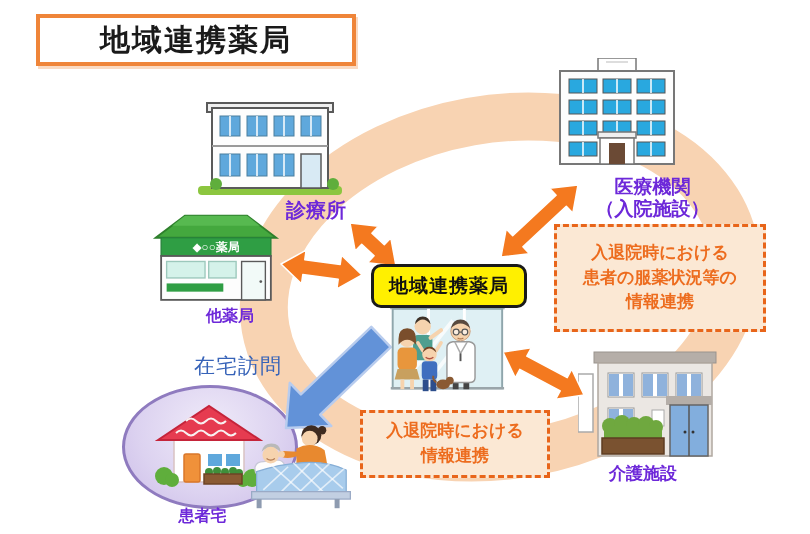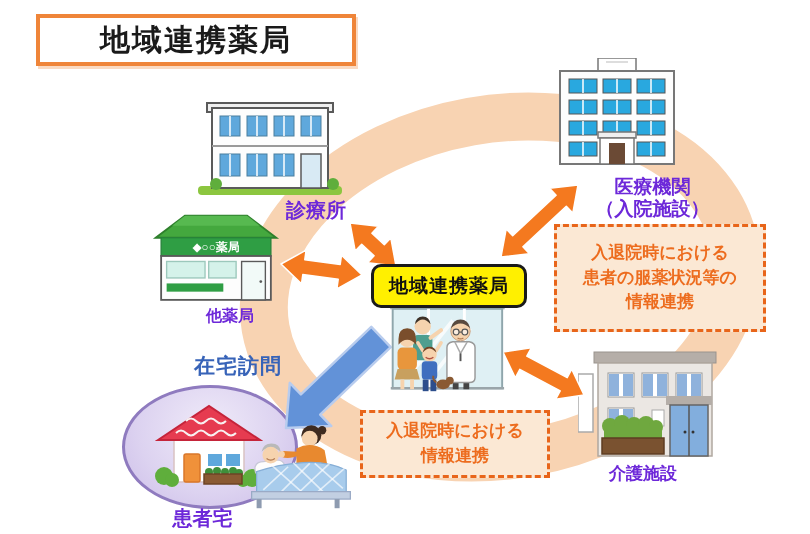--- a/index.html
+++ b/index.html
@@ -18,21 +18,21 @@
     box-shadow:2px 3px 0 rgba(240,150,80,.35);
     display:flex;align-items:center;justify-content:center;
   }
   .title-box .t{font-size:30px;font-weight:bold;color:#1a1a1a;letter-spacing:2px;}
   
   .node-label{z-index:3;font-weight:bold;color:#6d28d9;text-align:center;line-height:1.15;}
   .lbl-clinic{left:276px;top:199px;width:80px;font-size:20px;}
   .lbl-hospital{left:580px;top:176px;width:145px;font-size:19px;}
   .lbl-otherpharmacy{left:190px;top:307px;width:80px;font-size:16px;}
   .lbl-care{left:593px;top:464px;width:100px;font-size:17px;}
-  .lbl-home{left:165px;top:507px;width:75px;font-size:20px;}
+  .lbl-home{left:165px;top:507px;width:75px;font-size:16px;}
   
   .bld{z-index:1;}
   
   .home-ellipse{
     left:122px;top:385px;width:176px;height:124px;z-index:2;
     border-radius:50%;
     border:3px solid var(--home-ellipse-border);
     background:radial-gradient(ellipse at 50% 35%, #F0EBF9 0%, #DCD2F0 60%, #CBBCE8 100%);
     box-sizing:border-box;
   }
@@ -50,21 +50,21 @@
     border:3px dashed var(--callout-border);
     color:var(--callout-text);font-weight:bold;text-align:center;
     display:flex;flex-direction:column;justify-content:center;
     box-sizing:border-box;
   }
   .callout .ln{font-size:17px;line-height:1.45;white-space:nowrap;}
   .callout-hospital{left:554px;top:224px;width:212px;height:108px;}
   .callout-providers{left:360px;top:410px;width:190px;height:68px;}
   
   .home-visit{left:194px;top:352px;width:110px;z-index:5;
-    color:var(--home-visit-text);font-size:21px;font-weight:bold;letter-spacing:1px;text-align:left;white-space:nowrap;}
+    color:var(--home-visit-text);font-size:21px;font-weight:normal;letter-spacing:1px;text-align:left;white-space:nowrap;}
   .svgtext{font-family:"Liberation Sans","DejaVu Sans",sans-serif;}
 </style>
 </head>
 <body>
 
 <div id="canvas">
 
   <svg id="ring-layer" width="810" height="534">
     <ellipse cx="500" cy="287" rx="238" ry="168" fill="none" style="stroke:var(--ring);" stroke-width="48" transform="rotate(-10 500 287)"></ellipse>
   </svg>

